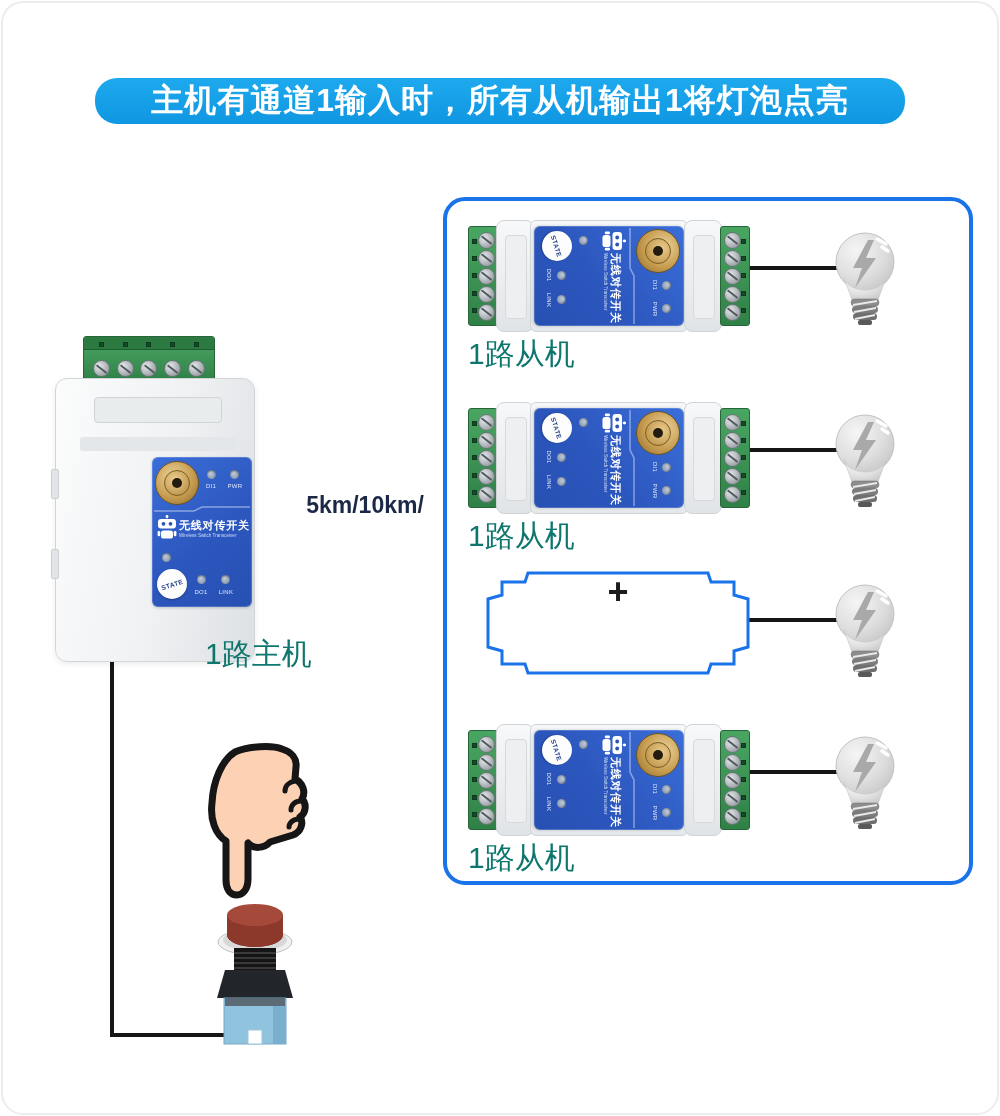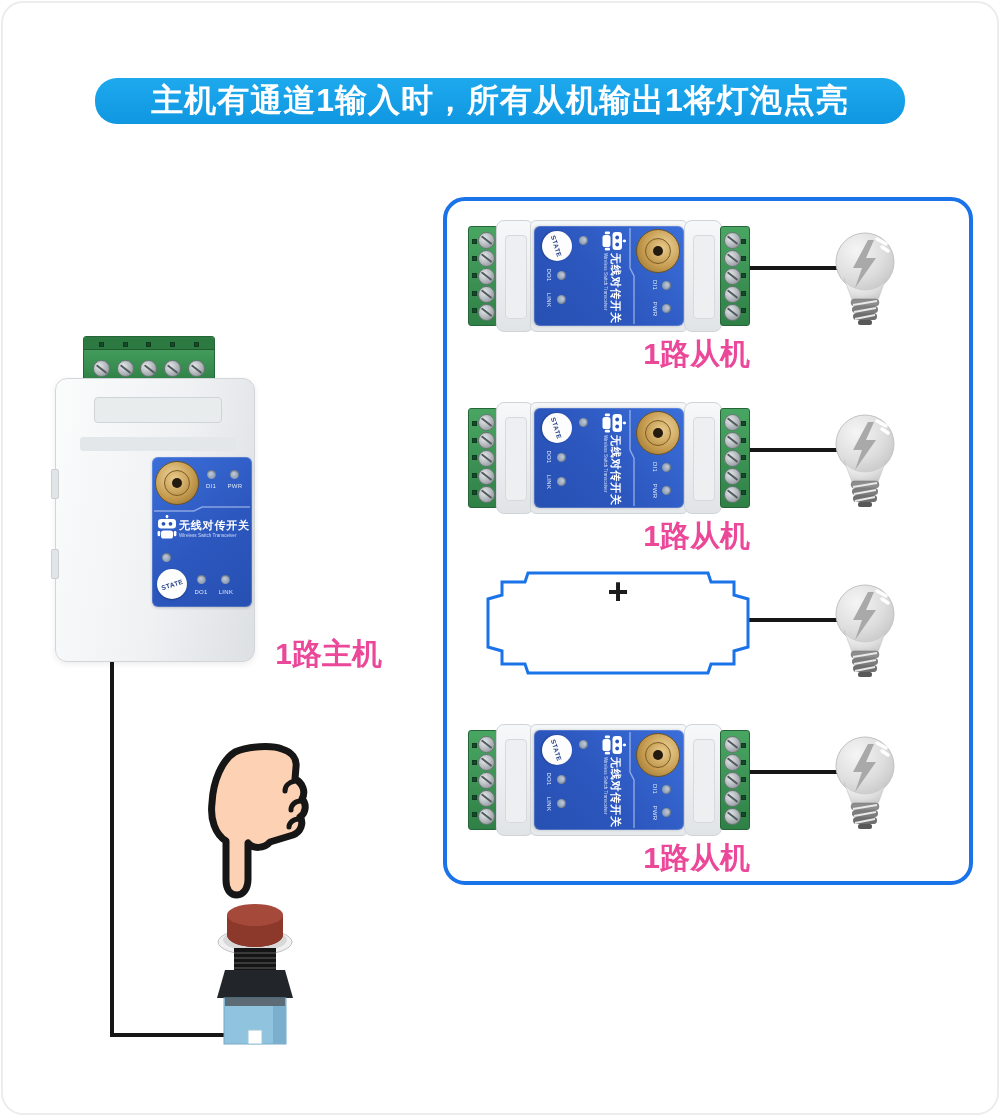--- a/index.html
+++ b/index.html
@@ -74,21 +74,21 @@
   .cap { position:absolute; top:0; width:38px; height:112px;
     background:linear-gradient(#f7f8f9,#e1e4e7); border:1px solid #d1d4d7; border-radius:8px; }
   .cap::after { content:""; position:absolute; left:8px; top:14px; width:20px; height:82px;
     background:#edeff1; border:1px solid #d7dadd; border-radius:4px; }
   .slave-mid { position:absolute; left:62px; top:0; width:158px; height:112px;
     background:linear-gradient(#f6f7f8,#e6e9eb); border:1px solid #d1d4d7; border-radius:6px; }
   .pwrap { position:absolute; left:66px; top:6px; width:150px; height:100px; }
   .pwrap .panel { left:25px; top:-25px; transform:rotate(90deg); }
 
   
-  .big-label { position:absolute; font-size:30px; color:#ec4899; text-align:right; white-space:nowrap;font-weight:bold; }
+  .big-label { position:absolute; font-size:30px; color:#0f766e; text-align:left; white-space:nowrap; }
   .annotation { position:absolute; left:260px; top:490px; width:210px; text-align:center;
     font-size:23px; font-weight:600; color:#1c2946; line-height:1.32; }
 
   
   .slaves-panel { position:absolute; left:443px; top:197px; width:530px; height:688px;
     border:4px solid #1a73e8; border-radius:22px; background:#fff; }
 
   
   .expand-svg { position:absolute; left:478px; top:570px; }
   .expand-plus { position:absolute; left:478px; top:574px; width:280px; text-align:center;
@@ -173,22 +173,23 @@
           <span>STATE</span>
         </span>
       <span class="led b1"></span>
       <span class="led b2"></span>
       <span class="plbl l-do1">DO1</span>
       <span class="plbl l-link">LINK</span>
     </div>
   </div>
 
   <div class="annotation">
-  </div>
-  <div class="big-label" style="left:222px;top:634px;width:160px;">1路主机</div>
+    <div>5km/10km/</div>
+  </div>
+  <div class="big-label" style="left:205px;top:634px;width:160px;">1路主机</div>
 
   <svg class="hand" width="110" height="160" viewBox="0 0 110 160">
     <path d="M 35,10 C 48,4 72,3 82,7 C 92,10 97,17 96,25 L 95,37 C 103,41 106,50 102,57 C 107,62 106,71 100,75 C 104,81 101,90 93,93 L 70,100 C 64,107 53,107 48,101 L 48,137 C 48,147 43,153 37,153 C 30,153 26,147 26,138 L 26,99 C 15,92 10,77 12,61 C 13,39 22,18 35,10 Z" fill="#fdd1b3" stroke="#161616" stroke-width="7" stroke-linejoin="round"></path>
     <path d="M95,39 c-6,1 -10,5 -10,10 M101,59 c-6,0 -10,4 -10,9 M99,77 c-6,0 -10,4 -10,8" fill="none" stroke="#161616" stroke-width="5" stroke-linecap="round"></path>
   </svg>
 
   <svg class="pushbtn" width="104" height="148" viewBox="0 0 104 148">
     <ellipse cx="52" cy="44" rx="37" ry="13" fill="#f0f0f0" stroke="#c0c0c0"></ellipse>
     <ellipse cx="52" cy="42" rx="32" ry="11" fill="#d8d8d8"></ellipse>
     <ellipse cx="52" cy="37" rx="28" ry="12" fill="#6f241c"></ellipse>

